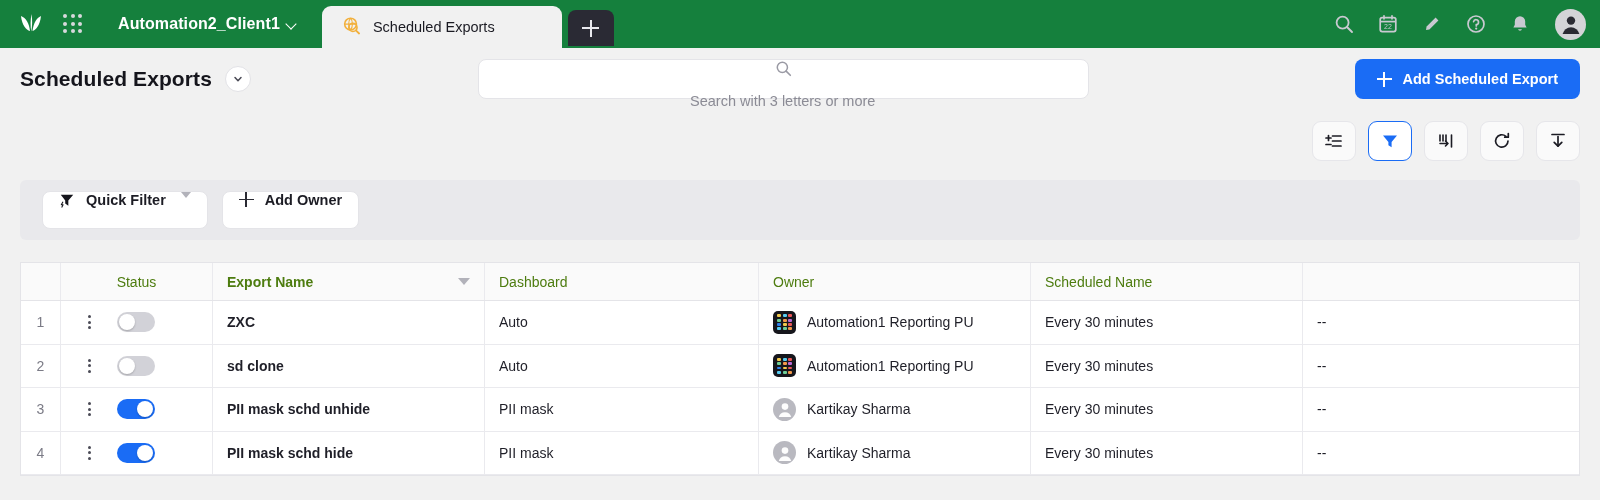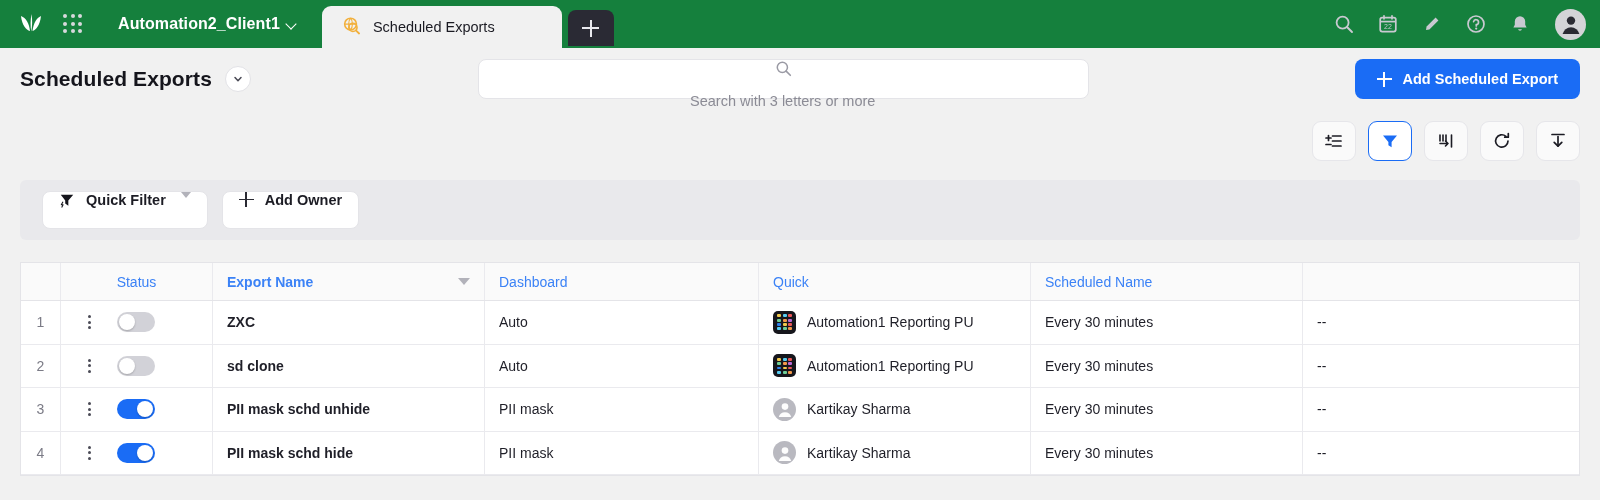--- a/index.html
+++ b/index.html
@@ -110,21 +110,21 @@
   .plus-dark { position: relative; width: 15px; height: 15px; }
   .plus-dark::before, .plus-dark::after { content: ""; position: absolute; background: #2a2a33; }
   .plus-dark::before { left: 0; top: 6.5px; width: 15px; height: 1.8px; }
   .plus-dark::after  { top: 0; left: 6.5px; height: 15px; width: 1.8px; }
 
   
   .table { margin: 22px 20px 0 20px; background: #fff; border: 1px solid #e4e4e8; border-top: 1px solid #e4e4e8; }
   .trow { display: flex; height: 43.5px; align-items: stretch; border-bottom: 1px solid #eaeaee; }
   .thead { background: #fafafa; height: 38px; border-bottom: 1px solid #e4e4e8; }
   .cell { display: flex; align-items: center; border-right: 1px solid #eaeaee; padding: 0 14px; font-size: 14px; color: #1f1f28; }
-  .thead .cell { font-size: 14px; color: #3b82f6; }
+  .thead .cell { font-size: 14px; color: #4d7c0f; }
   .c-idx   { width: 40px; justify-content: center; color: #7b7b86; border-right: 1px solid #eaeaee; }
   .c-stat  { width: 152px; }
   .c-name  { width: 272px; font-weight: bold; }
   .c-dash  { width: 274px; }
   .c-own   { width: 272px; gap: 11px; }
   .c-time  { width: 272px; }
   .c-tags  { flex: 1; border-right: none; }
   .thead .c-stat { justify-content: center; }
   .kebab { width: 20px; display: flex; flex-direction: column; align-items: center; gap: 2.5px; cursor: pointer; margin-left: 4px; }
   .kebab i { width: 3px; height: 3px; border-radius: 50%; background: #4a4a55; display: block; }
@@ -309,21 +309,21 @@
 
 <div class="table">
   <div class="trow thead">
     <div class="cell c-idx"></div>
     <div class="cell c-stat">Status</div>
     <div class="cell c-name">
       <span>Export Name</span>
       <span class="hdr-caret"></span>
     </div>
     <div class="cell c-dash">Dashboard</div>
-    <div class="cell c-own">Quick</div>
+    <div class="cell c-own">Owner</div>
     <div class="cell c-time">Scheduled Name</div>
   </div>
 
   <div class="trow">
     <div class="cell c-idx">1</div>
     <div class="cell c-stat">
       <div class="stat-inner">
         <span class="kebab">
             <i></i>
             <i></i>

